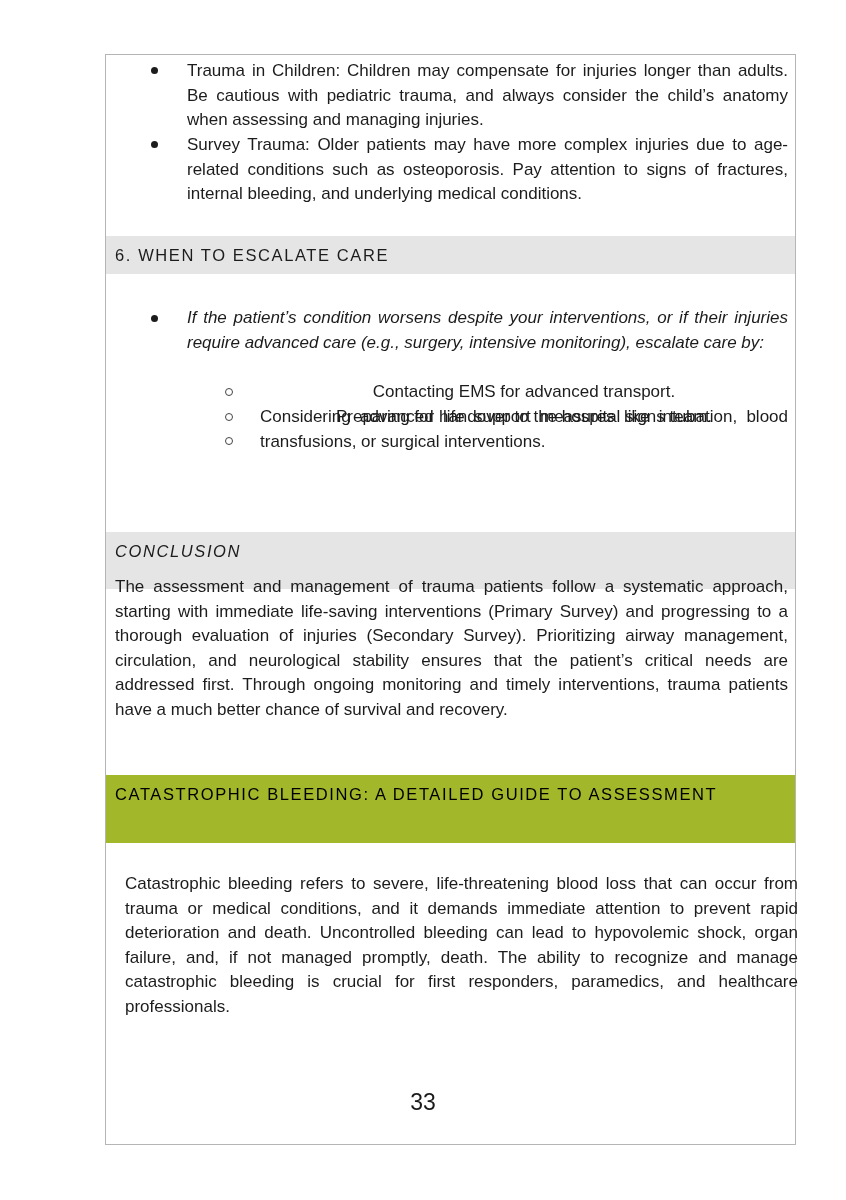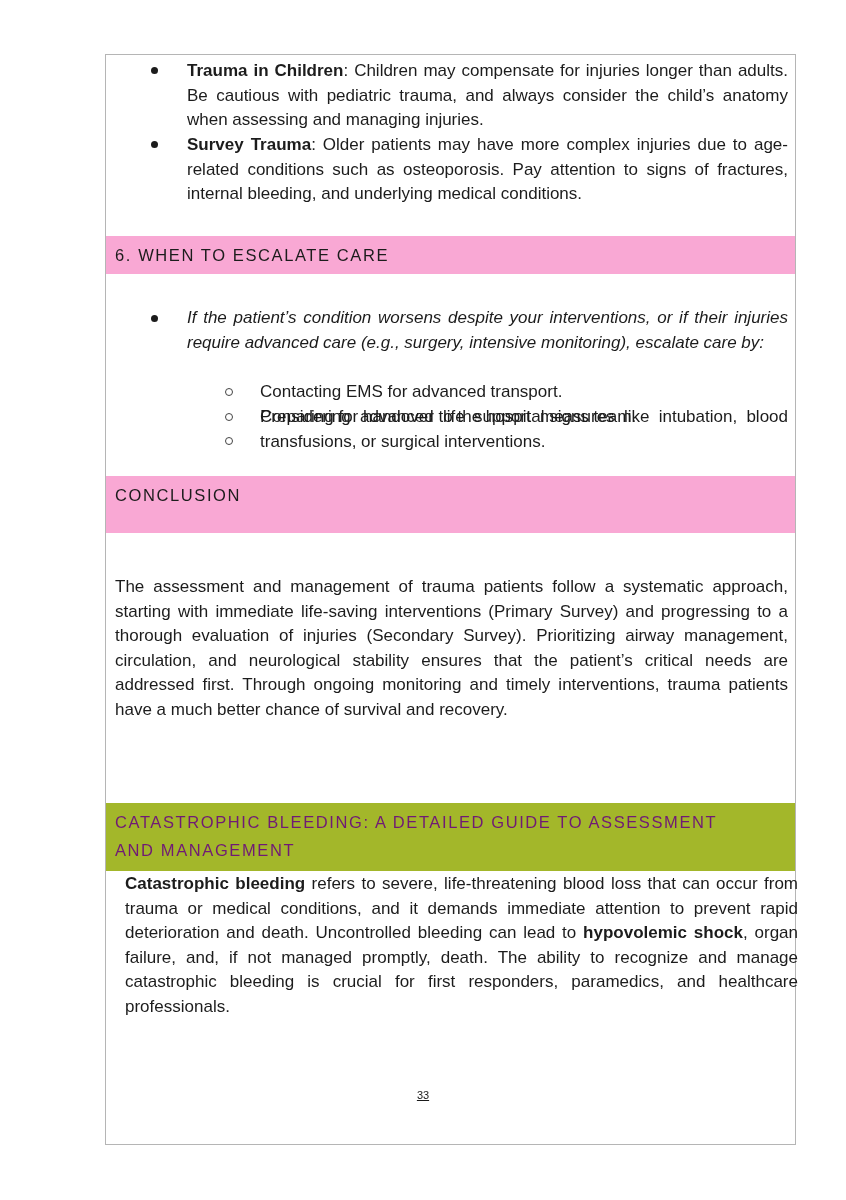--- a/index.html
+++ b/index.html
@@ -1,29 +1,29 @@
 <!DOCTYPE html>
 <html><head>
 <meta charset="utf-8">
 <style>
   html, body { margin:0; padding:0; background:#ffffff; }
   body { width:846px; height:1200px; position:relative; overflow:hidden;
          font-family:"Liberation Sans", sans-serif; color:#1a1a1a; }
   .page-frame { position:absolute; left:105px; top:54px; width:691px; height:1091px;
                 border:1.5px solid #b5b5b5; box-sizing:border-box; }
-  .txt { font-family:"Liberation Sans", sans-serif; font-size:17px; line-height:24.6px; color:#1c1c1c; }
+  .txt { font-family:"Liberation Sans", sans-serif; font-size:17px; line-height:24.6px; color:#1c1c1c;text-align:center; }
   .justify { text-align:justify; text-align-last:left; }
   .bullet { position:absolute; width:7px; height:7px; border-radius:50%; background:#1c1c1c; }
   .circle { position:absolute; width:8px; height:8px; border-radius:50%; border:1px solid #444; box-sizing:border-box; }
   .band { position:absolute; left:106px; width:689px; box-sizing:border-box; padding-left:9px; }
-  .band-light { background:#f9a8d4; color:#1c1c1c; }
-  .band-dark { background:#a3b72a; color:#701a75;margin-top:28px; }
+  .band-light { background:#e5e5e5; color:#1c1c1c; }
+  .band-dark { background:#a3b72a; color:#000000; }
   .band-title { font-family:"Liberation Sans", sans-serif; font-size:16.5px; letter-spacing:1.6px; line-height:28px; }
-  b { font-weight:bold;margin-top:43px; }
-  .page-number { position:absolute; left:0; width:846px; top:1089px; text-align:center; font-size:11px;text-decoration:underline; }
+  b { font-weight:normal;margin-top:43px; }
+  .page-number { position:absolute; left:0; width:846px; top:1089px; text-align:center; font-size:23px; }
 </style>
 </head>
 <body>
 
 <div class="page-frame"></div>
 
 <div>
   <span class="bullet" style="left:151px; top:67px;"></span>
   <div class="txt justify" style="position:absolute; left:187px; top:59px; width:601px;">
     <b>Trauma in Children</b><span>: Children may compensate for injuries longer than adults. Be cautious with pediatric trauma, and always consider the child’s anatomy when assessing and managing injuries.</span>
@@ -45,28 +45,27 @@
   <span class="circle" style="left:225px; top:388px;"></span>
   <div class="txt" style="position:absolute; left:260px; top:380px; width:528px;">Contacting EMS for advanced transport.</div>
 
   <span class="circle" style="left:225px; top:413px;"></span>
   <div class="txt" style="position:absolute; left:260px; top:405px; width:528px;">Preparing for handover to the hospital signs team.</div>
 
   <span class="circle" style="left:225px; top:437px;"></span>
   <div class="txt justify" style="position:absolute; left:260px; top:405px; width:528px;">Considering advanced life support measures like intubation, blood transfusions, or surgical interventions.</div>
 </div>
 
-<div class="band band-light" style="top:476px; height:57px; padding-top:5px;">
+<div class="band band-light" style="top:532px; height:57px; padding-top:5px;font-style:italic;">
   <div class="band-title">CONCLUSION</div>
 </div>
 
 <div class="txt justify" style="position:absolute; left:115px; top:575px; width:673px;">The assessment and management of trauma patients follow a systematic approach, starting with immediate life-saving interventions (Primary Survey) and progressing to a thorough evaluation of injuries (Secondary Survey). Prioritizing airway management, circulation, and neurological stability ensures that the patient’s critical needs are addressed first. Through ongoing monitoring and timely interventions, trauma patients have a much better chance of survival and recovery.</div>
 
 <div class="band band-dark" style="top:775px; height:68px; padding-top:5px;">
   <div class="band-title">CATASTROPHIC BLEEDING: A DETAILED GUIDE TO ASSESSMENT</div>
-  <div class="band-title">AND MANAGEMENT</div>
 </div>
 
 <div class="txt justify" style="position:absolute; left:125px; top:872px; width:673px;">
   <b>Catastrophic bleeding</b><span> refers to severe, life-threatening blood loss that can occur from trauma or medical conditions, and it demands immediate attention to prevent rapid deterioration and death. Uncontrolled bleeding can lead to </span><b>hypovolemic shock</b><span>, organ failure, and, if not managed promptly, death. The ability to recognize and manage catastrophic bleeding is crucial for first responders, paramedics, and healthcare professionals.</span>
 </div>
 
 <div class="page-number">33</div>
 
 </body></html>

